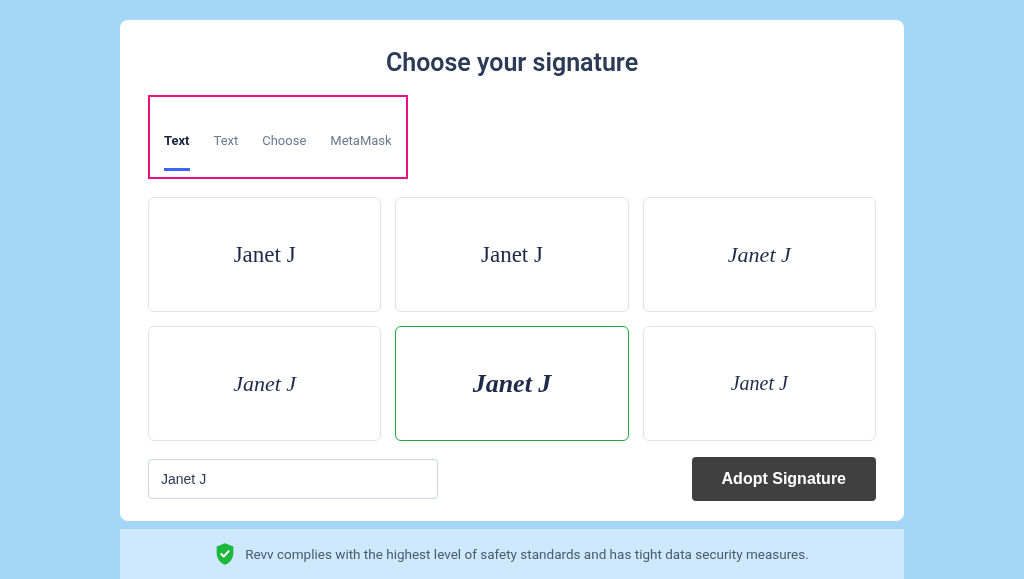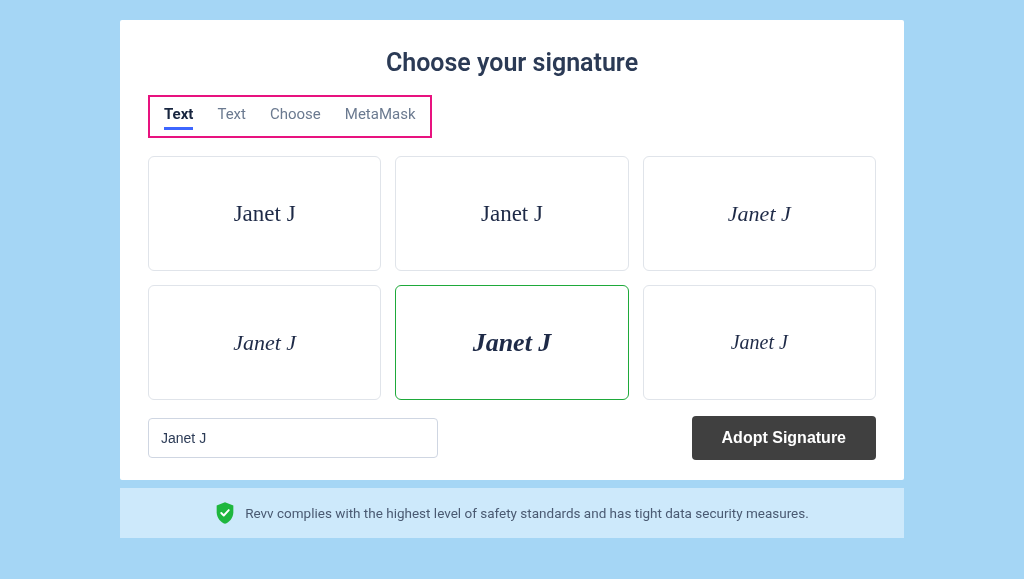--- a/index.html
+++ b/index.html
@@ -6,43 +6,44 @@
     body {
       font-family: -apple-system, BlinkMacSystemFont, "Segoe UI", Roboto, sans-serif;
       background: #a5d6f5;
       width: 1024px;
       height: 579px;
       padding: 20px 120px 0 120px;
       overflow: hidden;
     }
     .modal {
       background: #fff;
-      border-radius: 2px;
+      border-radius: 8px;
       padding: 28px 28px 20px 28px;
       position: relative;
     }
     .title {
       text-align: center;
       font-size: 25px;
       font-weight: 600;
       color: #2b3a55;
       margin-bottom: 18px;
     }
     .tabs {
       display: inline-flex;
       gap: 24px;
       border: 2px solid #e8127f;
       padding: 8px 14px 6px 14px;
       margin-bottom: 18px;
     }
     .tab {
-      font-size: 15px;
+      font-size: 13px;
       color: #6b7a90;
       cursor: pointer;
-      padding-bottom: 4px;
+      padding-bottom: 20px;
+      margin-top: 28px;
     }
     .tab.active {
       font-weight: 700;
       color: #18253f;
       border-bottom: 3px solid #3d66ff;
     }
     .grid {
       display: grid;
       grid-template-columns: repeat(3, 1fr);
       gap: 14px;

